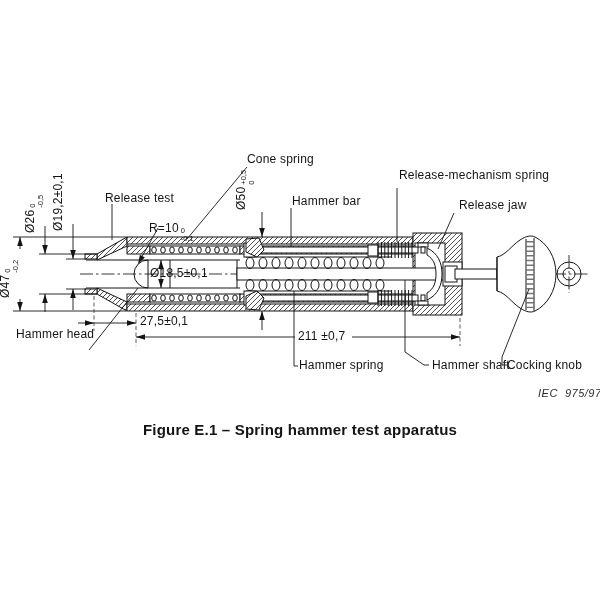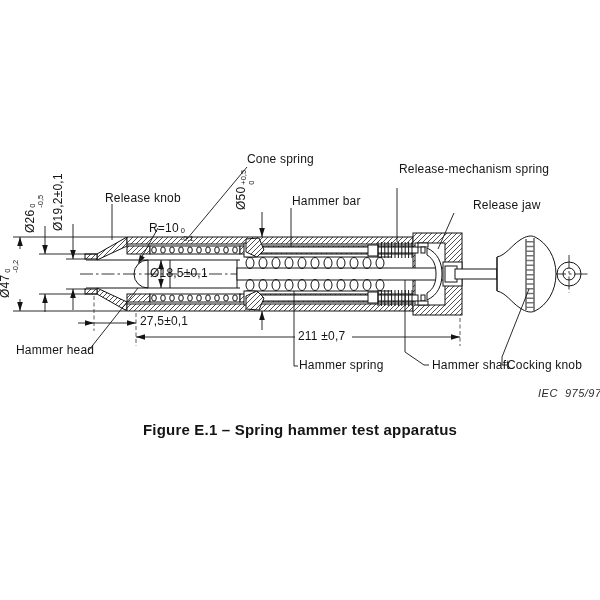--- a/index.html
+++ b/index.html
@@ -220,25 +220,25 @@
         <polygon points="0,0 -9,2.8 -9,-2.8" fill="#141414" transform="translate(161,288) rotate(90)"></polygon>
         <polygon points="0,0 -9,2.8 -9,-2.8" fill="#141414" transform="translate(94,323) rotate(0)"></polygon>
         <polygon points="0,0 -9,2.8 -9,-2.8" fill="#141414" transform="translate(136,323) rotate(0)"></polygon>
         <polygon points="0,0 -9,2.8 -9,-2.8" fill="#141414" transform="translate(136,337) rotate(180)"></polygon>
         <polygon points="0,0 -9,2.8 -9,-2.8" fill="#141414" transform="translate(460,337) rotate(0)"></polygon>
         <polygon points="0,0 -9,2.8 -9,-2.8" fill="#141414" transform="translate(138,264) rotate(119)"></polygon>
       </g>
 </svg>
 
 <div class="lbl" style="left:247px;top:153px">Cone spring</div>
-<div class="lbl" style="left:105px;top:192px">Release knob</div>
+<div class="lbl" style="left:105px;top:192px">Release test</div>
 <div class="lbl" style="left:292px;top:195px">Hammer bar</div>
-<div class="lbl" style="left:399px;top:163px">Release-mechanism spring</div>
-<div class="lbl" style="left:473px;top:199px">Release jaw</div>
-<div class="lbl" style="left:16px;top:344px">Hammer head</div>
+<div class="lbl" style="left:399px;top:169px">Release-mechanism spring</div>
+<div class="lbl" style="left:459px;top:199px">Release jaw</div>
+<div class="lbl" style="left:16px;top:328px">Hammer head</div>
 <div class="lbl" style="left:299px;top:359px">Hammer spring</div>
 <div class="lbl" style="left:432px;top:359px">Hammer shaft</div>
 <div class="lbl" style="left:507px;top:359px">Cocking knob</div>
 
 <div class="lbl" style="left:149px;top:222px"><span>R=10</span><span class="tol"><span>0</span><span>-0,1</span></span></div>
 <div class="lbl" style="left:150px;top:267px">Ø18,5±0,1</div>
 <div class="lbl" style="left:140px;top:315px">27,5±0,1</div>
 <div class="lbl" style="left:298px;top:330px">211 ±0,7</div>
 
 <div class="lbl vlabel" style="left:37px;top:219px"><span>Ø26</span><span class="tol"><span>0</span><span>-0,5</span></span></div>

